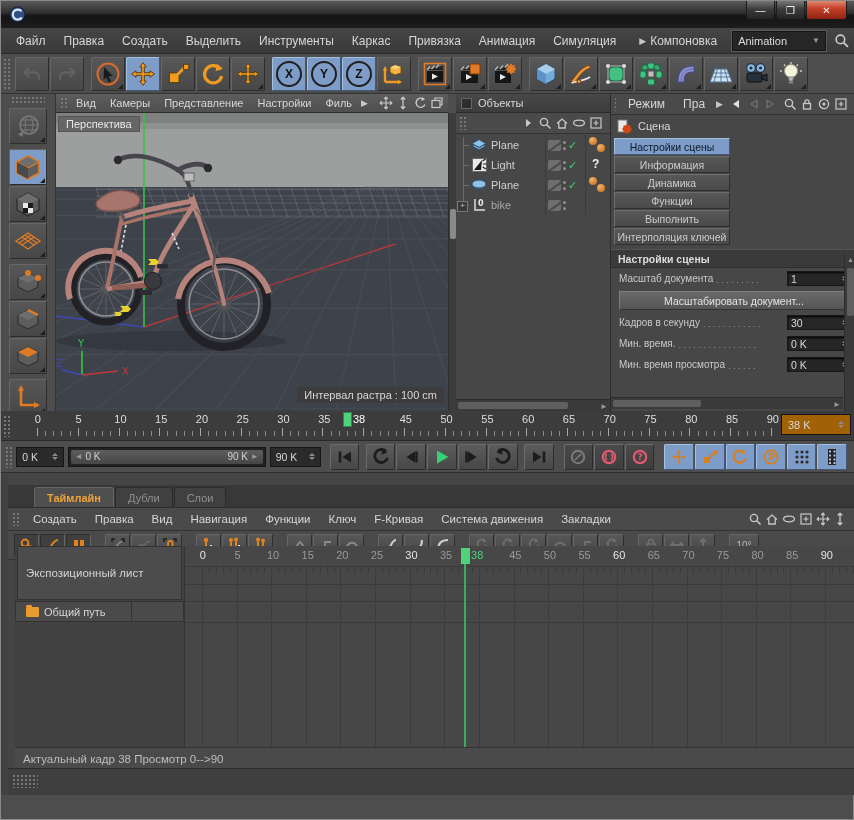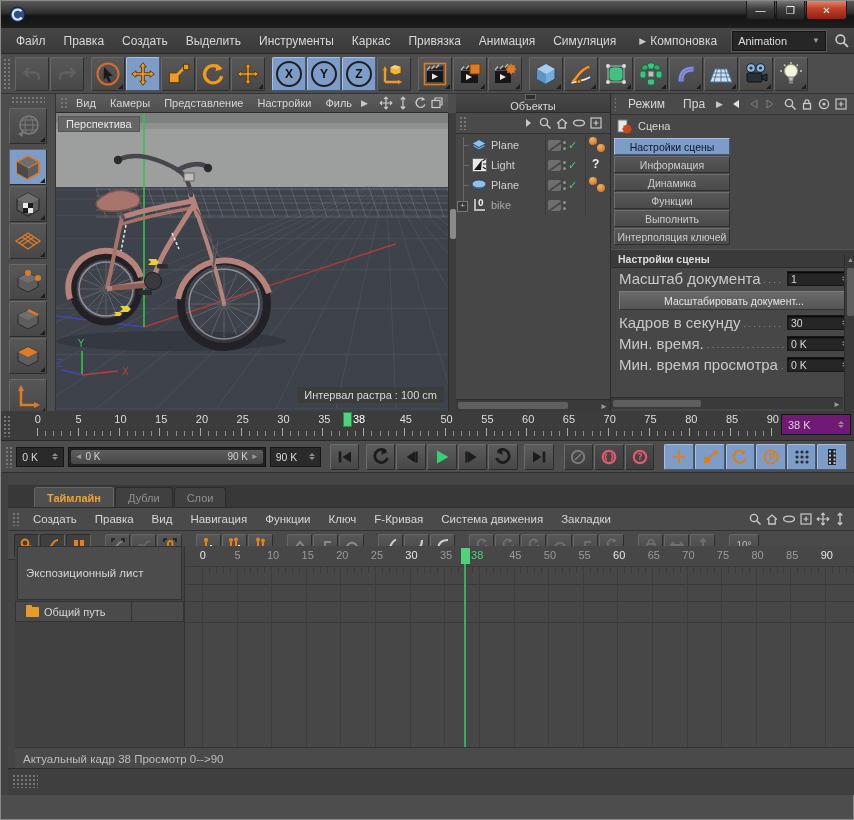--- a/index.html
+++ b/index.html
@@ -58,21 +58,21 @@
   #vmenu .grip{height:13px;width:7px;margin-right:2px;}
   .iclus{display:flex;align-items:center;margin-left:auto;padding-right:3px;}
   .micon{width:17px;height:15px;display:flex;align-items:center;justify-content:center;}
   #vcanvas{position:absolute;left:0;top:19px;width:392px;height:296px;overflow:hidden;background:#3e424a;}
   #persp-chip{position:absolute;left:2px;top:3px;background:#666;border:1px solid #555;color:#e8e8e8;padding:1px 7px;font-size:11px;z-index:5;}
   #raster-chip{position:absolute;right:4px;bottom:6px;background:rgba(60,60,60,.9);color:#d8d8d8;padding:2px 7px;font-size:11px;z-index:5;}
   #vscroll{position:absolute;left:447px;top:19px;width:8px;height:298px;background:#3c3c3c;border-left:1px solid #2e2e2e;box-sizing:border-box;}
   #vscroll .thumb{position:absolute;left:1px;top:96px;width:6px;height:30px;background:#8a8a8a;border-radius:2px;}
 
   
-  .phdr{height:19px;background:linear-gradient(#484848,#3c3c3c);border-bottom:1px solid #2b2b2b;display:flex;align-items:center;padding:0 5px;box-sizing:border-box;flex-direction:column;}
+  .phdr{height:19px;background:linear-gradient(#484848,#3c3c3c);border-bottom:1px solid #2b2b2b;display:flex;align-items:center;padding:0 5px;box-sizing:border-box;}
   .phdr .sq{width:9px;height:9px;background:#2e2e2e;border:1px solid #666;margin-right:6px;}
   .phdr .ptitle{color:#d8d8d8;font-size:11px;}
   .prow{height:21px;background:#4a4a4a;border-bottom:1px solid #333;display:flex;align-items:center;box-sizing:border-box;padding:0 3px;}
   .prow .grip{height:14px;width:8px;margin-right:3px;}
 
   
   #objects{position:absolute;left:455px;top:0;width:155px;height:317px;background:#474747;border-right:1px solid #2b2b2b;box-sizing:border-box;}
   #obj-rows{position:absolute;left:0;top:41px;right:0;bottom:12px;}
   .orow{height:20px;display:flex;align-items:center;position:relative;}
   .orow .tree{width:14px;position:relative;height:100%;}
@@ -97,21 +97,21 @@
   
   #attrs{position:absolute;left:610px;top:0;width:244px;height:317px;background:#474747;}
   #attr-scene{height:22px;display:flex;align-items:center;padding:0 6px;gap:6px;}
   .attr-tab{width:116px;height:17px;margin:1px 0 1px 3px;background:linear-gradient(#585858,#4a4a4a);
     border:1px solid;border-color:#6e6e6e #2f2f2f #2f2f2f #6e6e6e;color:#ccc;font-size:10.5px;
     display:flex;align-items:center;justify-content:center;box-sizing:border-box;white-space:nowrap;}
   .attr-tab.active{background:#7e9cc8;color:#0b1828;border-color:#a6c0e2 #44597a #44597a #a6c0e2;}
   #attr-section{height:17px;background:#3a3a3a;border-top:1px solid #555;border-bottom:1px solid #2d2d2d;
     display:flex;align-items:center;padding:0 7px;color:#ddd;font-weight:bold;font-size:10.5px;margin-top:4px;}
   .fld{height:21px;display:flex;align-items:center;padding:0 4px 0 8px;box-sizing:border-box;}
-  .fld .lbl{color:#c9c9c9;font-size:15px;white-space:nowrap;}
+  .fld .lbl{color:#c9c9c9;font-size:10px;white-space:nowrap;}
   .fld .dots{color:#9a9a9a;font-size:9px;flex:1;overflow:hidden;white-space:nowrap;margin:3px 3px 0;}
   .vbox{width:64px;height:15px;background:#262626;border:1px solid #181818;box-shadow:inset 0 1px 2px #000;
     color:#d6d6d6;font-size:10.5px;display:flex;align-items:center;padding:0 3px;box-sizing:border-box;position:relative;}
   .vbox .spin{position:absolute;right:1px;top:1px;bottom:1px;width:8px;display:flex;flex-direction:column;justify-content:center;align-items:center;gap:1px;}
   .spin b,.spin i{width:0;height:0;border-left:3px solid transparent;border-right:3px solid transparent;display:block;}
   .spin b{border-bottom:3px solid #8a8a8a;} .spin i{border-top:3px solid #8a8a8a;}
   #scale-btn{height:17px;margin:2px 6px 2px 8px;background:linear-gradient(#6a6a6a,#555);border:1px solid;border-color:#7e7e7e #333 #333 #7e7e7e;
     color:#e2e2e2;font-size:10.5px;display:flex;align-items:center;justify-content:center;}
   #attr-hscroll{position:absolute;left:0;bottom:2px;height:11px;right:12px;background:#3a3a3a;border-top:1px solid #2c2c2c;}
   #attr-vscroll{position:absolute;right:0;top:160px;bottom:0;width:11px;background:#3a3a3a;border-left:1px solid #2c2c2c;box-sizing:border-box;}
@@ -120,21 +120,21 @@
 
   
   #powerslider{position:absolute;left:0;top:410px;width:854px;height:30px;background:#3c3c3c;border-bottom:1px solid #2a2a2a;box-sizing:border-box;}
   #powerslider .grip{position:absolute;left:2px;top:4px;height:22px;}
   #ps-ruler{position:absolute;left:36px;top:0;width:734px;height:29px;}
   .psr-lab{position:absolute;top:2px;transform:translateX(-35%);color:#dedede;font-size:11px;}
   .psr-tick{position:absolute;top:20px;width:1px;height:5px;background:#8a8a8a;}
   .psr-tick.maj{height:8px;top:17px;background:#a8a8a8;}
   .ps-head{position:absolute;top:1px;width:9px;height:15px;background:#4fd27a;border:1px solid #2c8a4e;box-sizing:border-box;}
   .ps-cur{position:absolute;top:2px;color:#fff;font-size:11px;}
-  #frame-field{position:absolute;right:4px;top:3px;width:70px;height:21px;background:#701a75;border:1px solid #161616;
+  #frame-field{position:absolute;right:4px;top:3px;width:70px;height:21px;background:#a16207;border:1px solid #161616;
     color:#d6d6d6;display:flex;align-items:center;padding:0 6px;box-sizing:border-box;font-size:11px;}
   #frame-field .spin{margin-left:auto;display:flex;flex-direction:column;gap:1px;}
 
   
   #transport{position:absolute;left:0;top:440px;width:854px;height:32px;background:#4d4d4d;border-bottom:1px solid #2e2e2e;
     display:flex;align-items:center;padding:0 4px;box-sizing:border-box;}
   .tfield{height:20px;background:#2a2a2a;border:1px solid #161616;color:#d6d6d6;display:flex;align-items:center;
     padding:0 5px;box-sizing:border-box;font-size:10.5px;position:relative;}
   .tfield .spin{margin-left:auto;display:flex;flex-direction:column;gap:1px;padding-left:4px;}
   #range-slider{width:222px;height:20px;background:#222;border:1px solid #141414;margin:0 4px;position:relative;box-sizing:border-box;}

